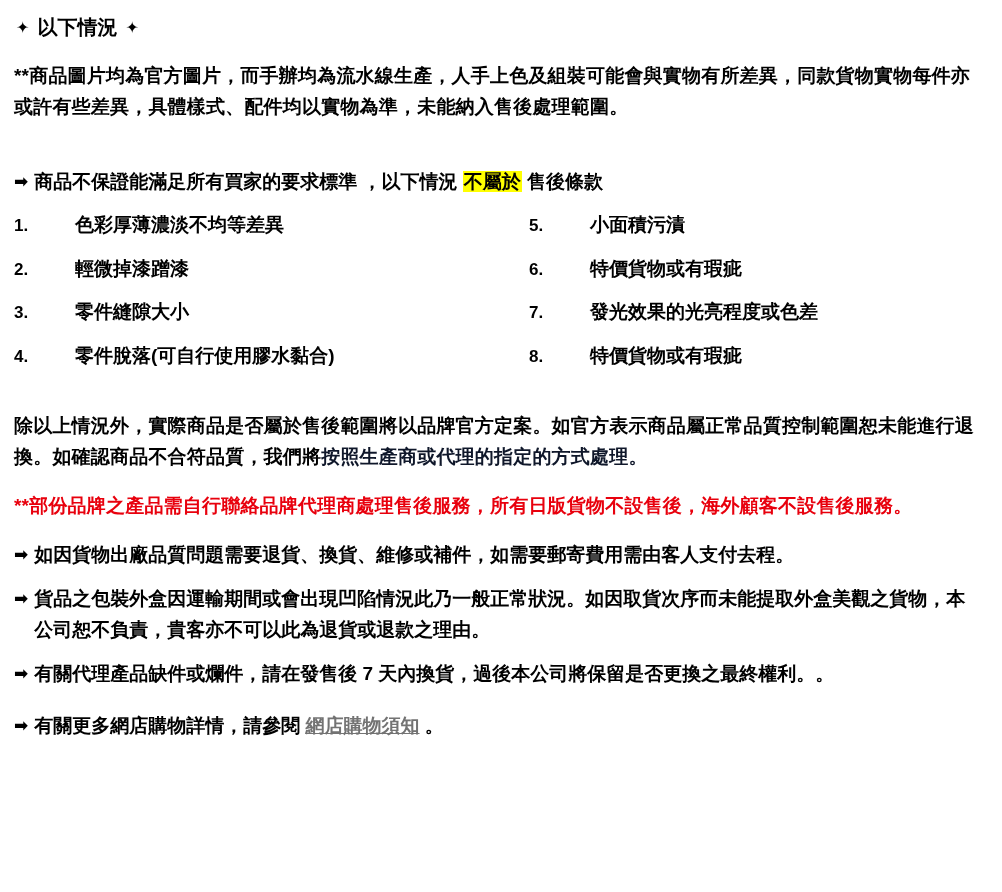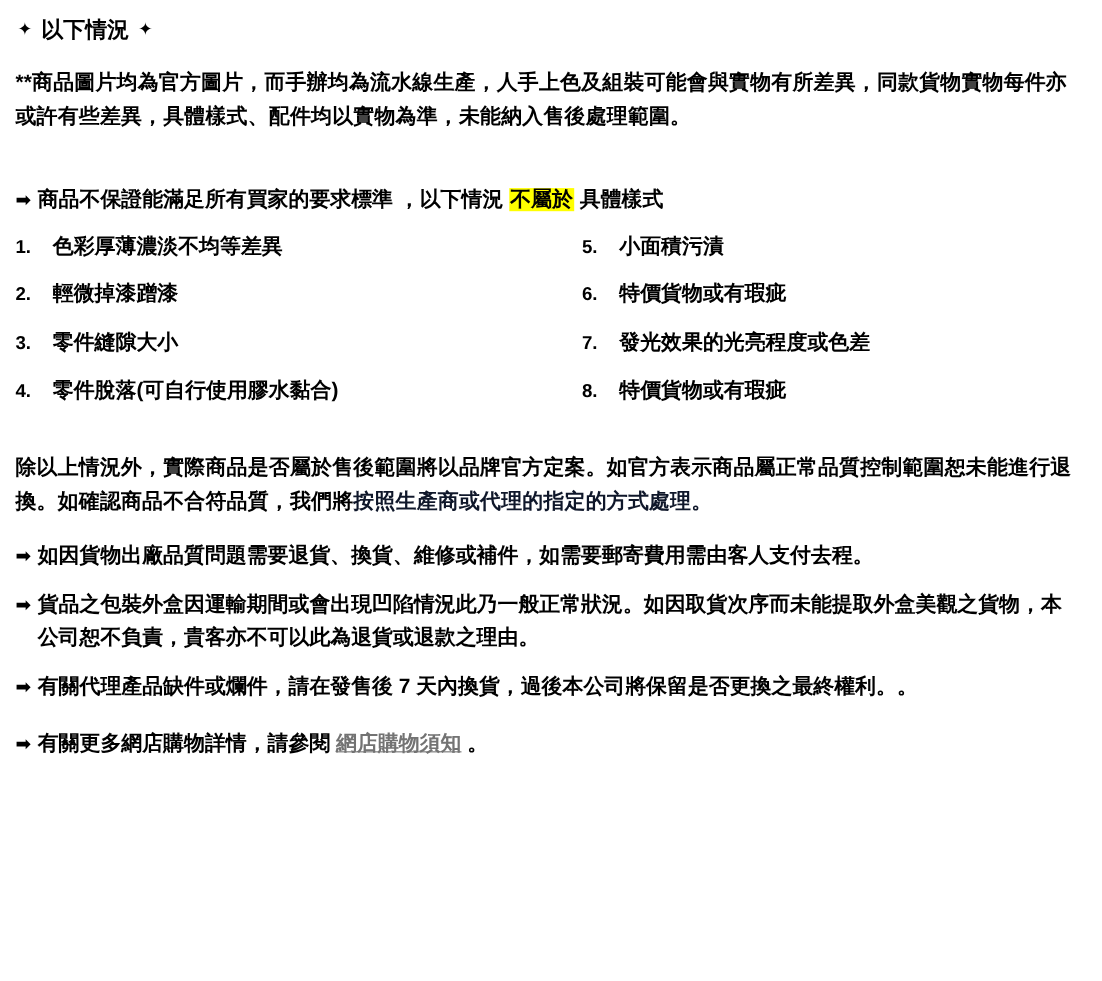--- a/index.html
+++ b/index.html
@@ -89,21 +89,21 @@
     font-size: 19px;
     line-height: 1.45;
     margin-bottom: 16px;
     font-weight: bold;
   }
   .li-num {
     flex: 0 0 34px;
     font-size: 17px;
     font-weight: bold;
   }
-  .li-text { flex: 1 1 auto; }
+  .li-text { flex: 1 1 auto; margin-left: 27px; }
 
   .gray {
     color: #0f172a;
   }
   .red {
     color: #e8000d;
   }
   .link {
     color: #737373;
     text-decoration: underline;
@@ -119,21 +119,21 @@
     <span>以下情況</span>
     <span class="star">✦</span>
   </div>
 
   <p class="para">**商品圖片均為官方圖片，而手辦均為流水線生產，人手上色及組裝可能會與實物有所差異，同款貨物實物每件亦或許有些差異，具體樣式、配件均以實物為準，未能納入售後處理範圍。</p>
 
   <div class="block-gap-lg"></div>
 
   <div class="arrow-line">
     <span class="arrow-glyph">➡</span>
-    <span class="arrow-text"><span>商品不保證能滿足所有買家的要求標準 ，以下情況 </span><span class="hl">不屬於</span><span> 具體樣式</span></span>
+    <span class="arrow-text"><span>商品不保證能滿足所有買家的要求標準 ，以下情況 </span><span class="hl">不屬於</span><span> 售後條款</span></span>
   </div>
 
   <div class="lists">
     <div class="list-col left">
       <ol class="numlist">
         <li>
           <span class="li-num">1.</span>
           <span class="li-text">色彩厚薄濃淡不均等差異</span>
         </li>
         <li>
@@ -169,20 +169,21 @@
           <span class="li-text">特價貨物或有瑕疵</span>
         </li>
       </ol>
     </div>
   </div>
 
   <div class="block-gap-lg"></div>
 
   <p class="para"><span>除以上情況外，實際商品是否屬於售後範圍將以品牌官方定案。如官方表示商品屬正常品質控制範圍恕未能進行退換。如確認商品不合符品質，我們將</span><span class="gray">按照生產商或代理的指定的方式處理。</span></p>
 
+  <p class="para red">**部份品牌之產品需自行聯絡品牌代理商處理售後服務，所有日版貨物不設售後，海外顧客不設售後服務。</p>
 
   <div class="arrow-line">
     <span class="arrow-glyph">➡</span>
     <span class="arrow-text">如因貨物出廠品質問題需要退貨、換貨、維修或補件，如需要郵寄費用需由客人支付去程。</span>
   </div>
 
   <div class="block-gap-sm"></div>
 
   <div class="arrow-line">
     <span class="arrow-glyph">➡</span>

